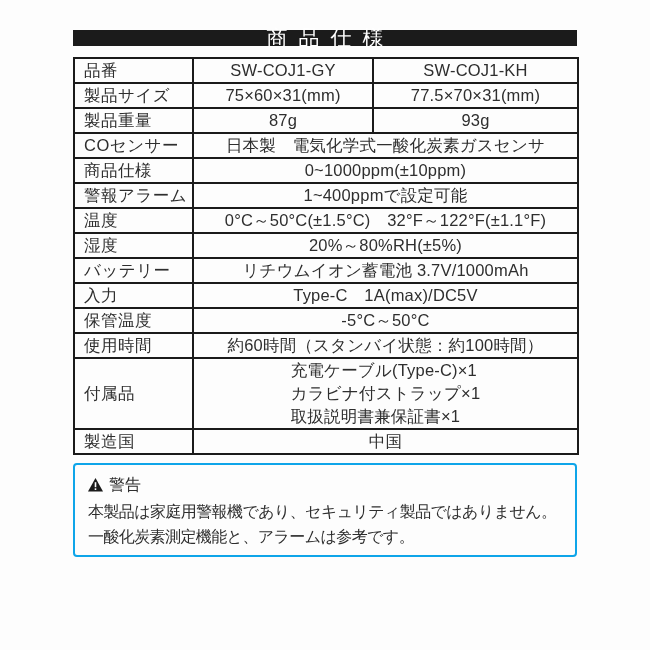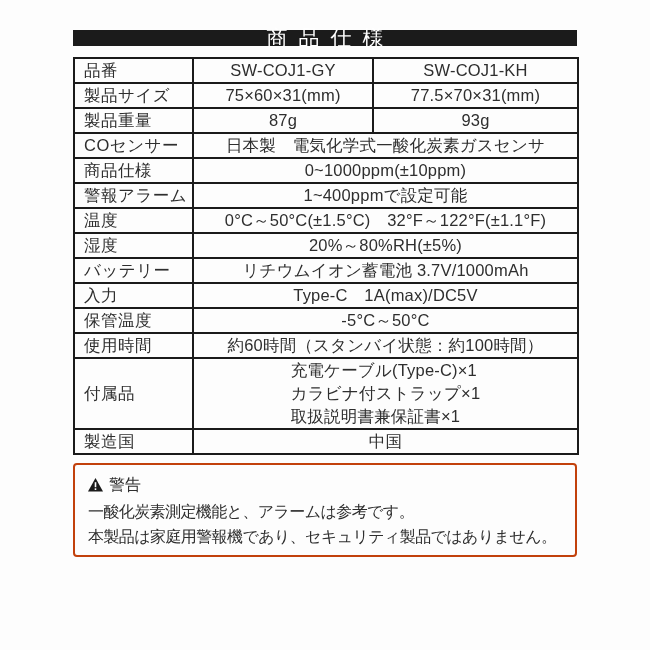--- a/index.html
+++ b/index.html
@@ -49,21 +49,21 @@
   td.acc { height: 72px; }
   .acc-block {
     display: inline-block;
     text-align: left;
     line-height: 23px;
   }
 
   
   .warnbox {
     margin-top: 8px;
-    border: 2px solid #c2410c;
+    border: 2px solid #0ea5e9;
     border-radius: 4px;
     padding: 9px 11px 11px 13px;
     height: 94px;
   }
   .warn-title-row {
     display: flex;
     align-items: center;
     gap: 6px;
     font-size: 16px;
     line-height: 22px;
@@ -161,17 +161,17 @@
 
   <div class="warnbox">
     <div class="warn-title-row">
       <svg class="warn-icon" viewBox="0 0 15 14">
         <polygon points="7.5,0 15,13.4 0,13.4" fill="#1b1b1b"></polygon>
         <rect x="6.7" y="4.2" width="1.6" height="5" fill="#ffffff"></rect>
         <rect x="6.7" y="10.3" width="1.6" height="1.7" fill="#ffffff"></rect>
       </svg>
       <span>警告</span>
     </div>
+    <div class="warn-line">本製品は家庭用警報機であり、セキュリティ製品ではありません。</div>
     <div class="warn-line">一酸化炭素測定機能と、アラームは参考です。</div>
-    <div class="warn-line">本製品は家庭用警報機であり、セキュリティ製品ではありません。</div>
   </div>
 
 </div>
 
 </body></html>

